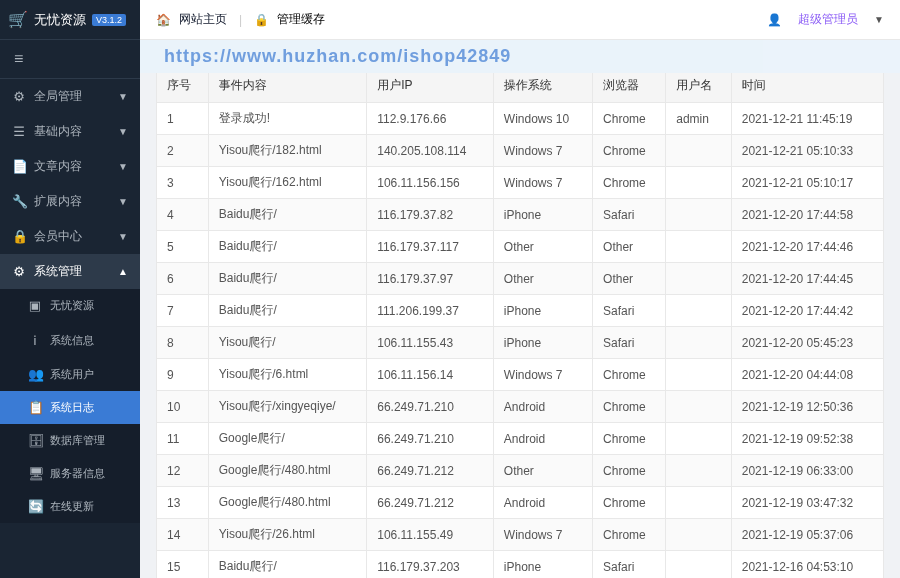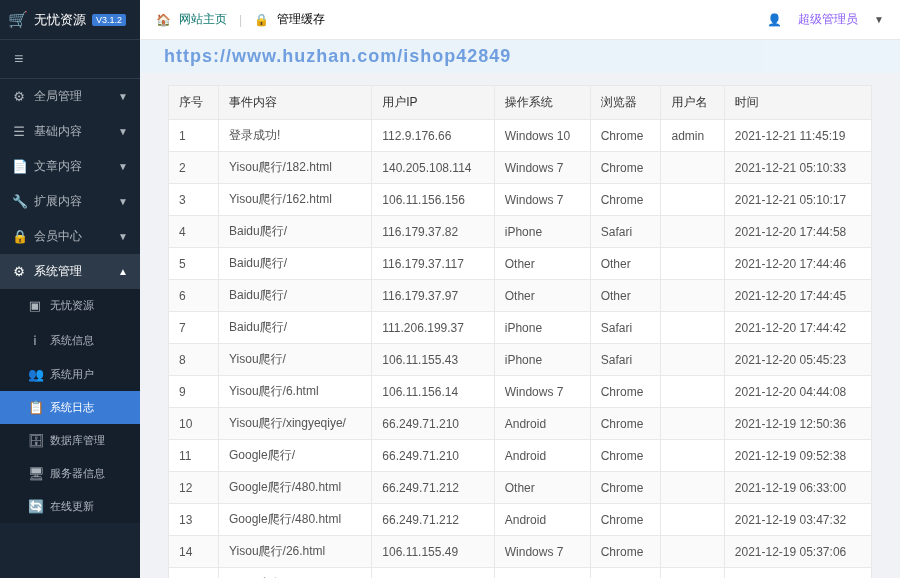--- a/index.html
+++ b/index.html
@@ -27,21 +27,21 @@
     .topbar { background: #fff; height: 40px; display: flex; align-items: center; justify-content: space-between; padding: 0 16px; border-bottom: 1px solid #e8e8e8; flex-shrink: 0; }
     .topbar-left { display: flex; align-items: center; gap: 8px; }
     .topbar-right { display: flex; align-items: center; gap: 16px; font-size: 12px; color: #555; }
     .topbar-right span { cursor: pointer; }
     .topbar-right .user { color: #8b5cf6; }
 
     
     .watermark-bar { background: #e8f4fd; padding: 6px 24px; font-size: 18px; font-weight: bold; color: #3a7bd5; letter-spacing: 1px; flex-shrink: 0; opacity: 0.7; }
 
     
-    .content { flex: 1; padding: 12px 28px; overflow-y: auto; display: flex; flex-direction: column; gap: 8px; }
+    .content { flex: 1; padding: 12px 16px; overflow-y: auto; display: flex; flex-direction: column; gap: 8px; justify-content: center; }
 
     
     .data-table { width: 100%; border-collapse: collapse; background: #fff; font-size: 12px; }
     .data-table th { background: #f5f5f5; padding: 8px 10px; text-align: left; border: 1px solid #e8e8e8; color: #333; font-weight: normal; }
     .data-table td { padding: 7px 10px; border: 1px solid #e8e8e8; color: #555; }
     .data-table tr:nth-child(even) td { background: #fafafa; }
   </style>
 </head>
 <body>
 
@@ -115,21 +115,21 @@
       </div>
     </div>
   </div>
 </div>
 
 <div class="main">
 
   <div class="topbar">
     <div class="topbar-left">
       <span style="color:#3a7bd5;">🏠</span>
-      <span style="color:#0f766e; cursor:pointer;">网站主页</span>
+      <span style="color:#0f172a; cursor:pointer;">网站主页</span>
       <span style="color:#ccc; margin:0 4px;">|</span>
       <span style="color:#555;">🔒</span>
       <span style="cursor:pointer;text-align:center;">管理缓存</span>
     </div>
     <div class="topbar-right">
       <span>👤</span>
       <span class="user">超级管理员</span>
       <span style="font-size:10px; color:#555;">▼</span>
     </div>
   </div>

